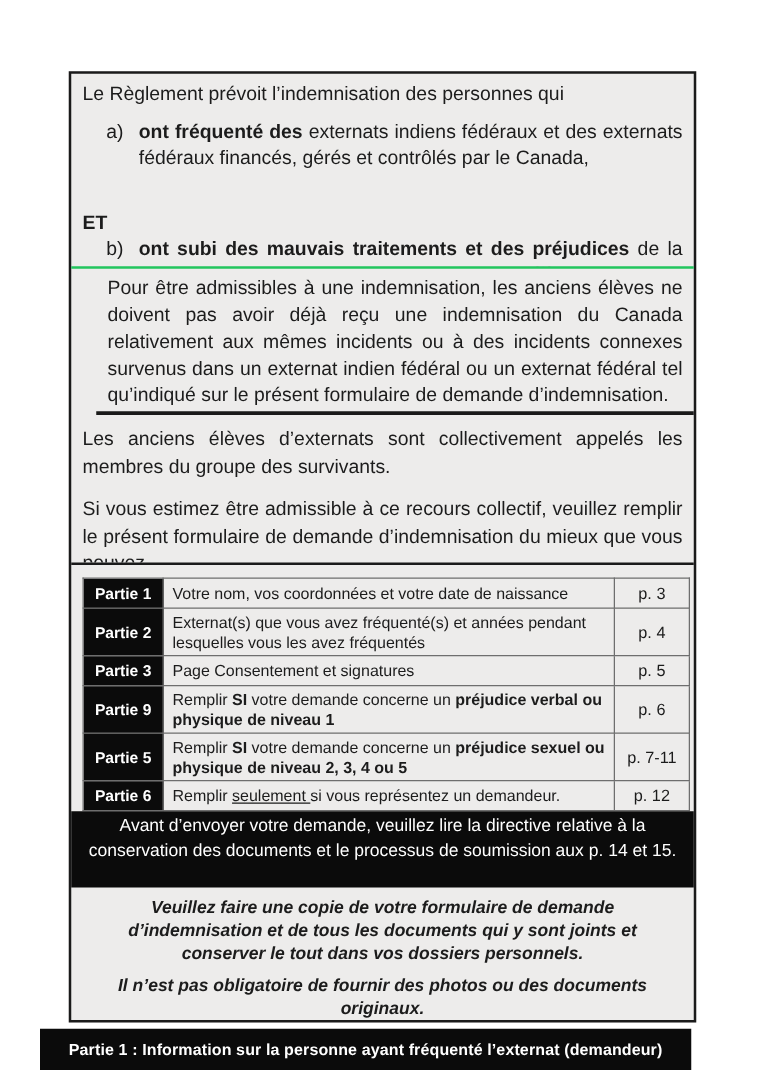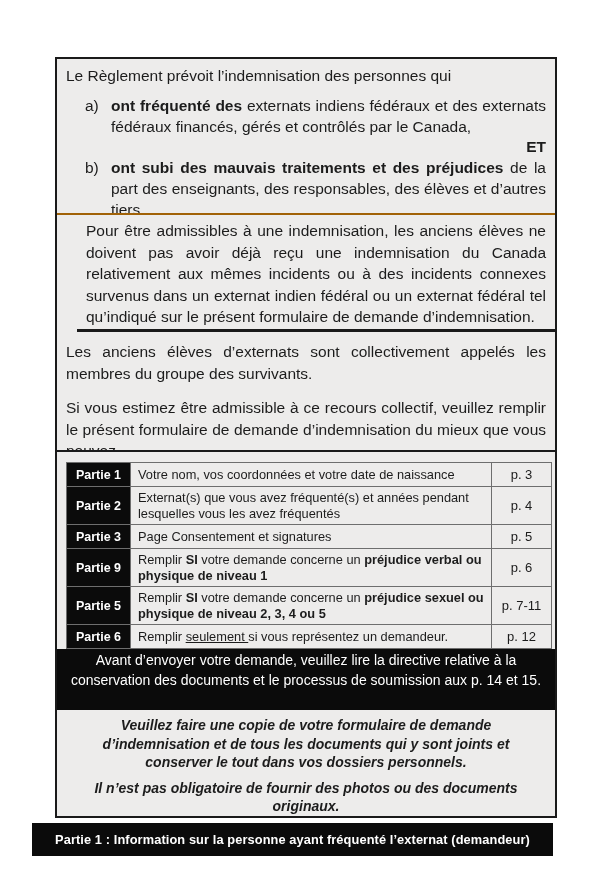--- a/index.html
+++ b/index.html
@@ -16,26 +16,26 @@
     position:absolute; left:55px; top:57px;
     width:502px; height:761px;
     box-sizing:border-box;
     border:2px solid #1a1a1a;
     background:#edeceb;
     display:flex; flex-direction:column;
   }
   .doc > * { box-sizing:border-box; overflow:hidden; }
 
   
-  .sec-a { height:156px; padding:6px 9px 0 9px; border-bottom:2px solid #a16207; font-size:15.5px; line-height:21px; }
+  .sec-a { height:156px; padding:6px 9px 0 9px; border-bottom:2px solid #22c55e; font-size:15.5px; line-height:21px; }
   .sec-a .intro { margin-bottom:9px; }
   .crit { display:flex; margin-left:19px; }
   .crit .marker { width:26px; flex:0 0 26px; }
   .crit .crit-text { flex:1; text-align:justify; }
-  .conj { text-align:right; font-weight:bold; line-height:20px; }
+  .conj { text-align:left; font-weight:bold; line-height:20px;margin-top:32px; }
 
   
   .sec-b { height:117px; padding:5px 9px 0 9px; border-bottom:3px solid #1a1a1a; font-size:15.5px; line-height:21.5px; text-align:justify;margin-left:20px; }
 
   
   .sec-c { height:120px; padding:9px 9px 0 9px; border-bottom:2px solid #1a1a1a; font-size:15.5px; line-height:21.5px; text-align:justify; }
   .sec-c .p1 { margin-bottom:13px; }
 
   
   .sec-d { height:197px; padding:10px 3px 0 9px; }

